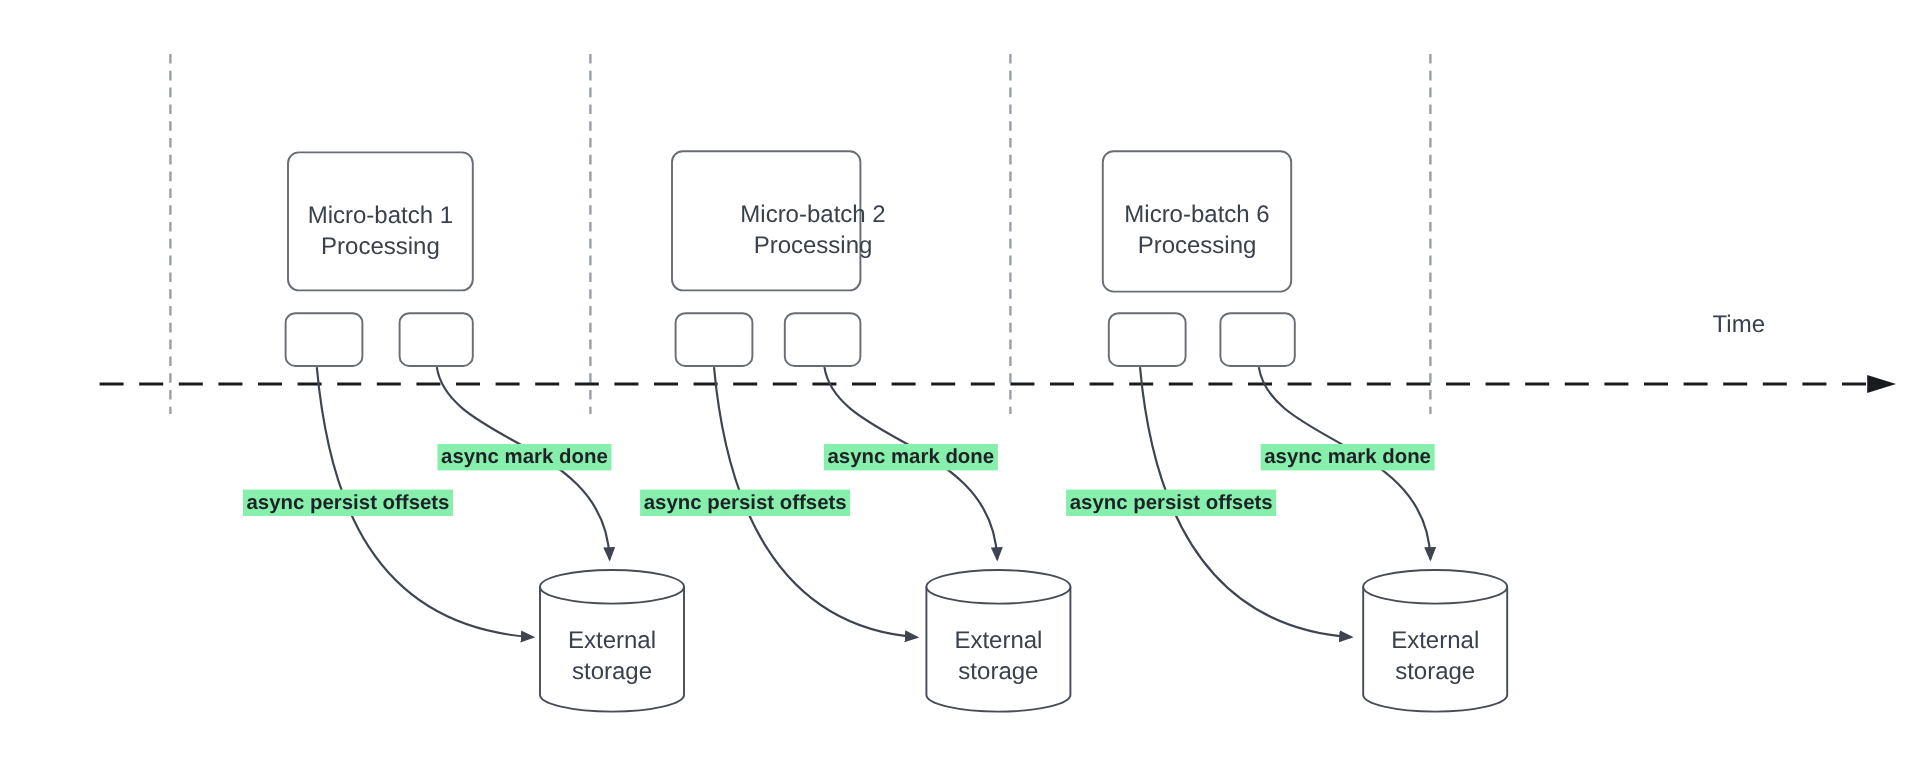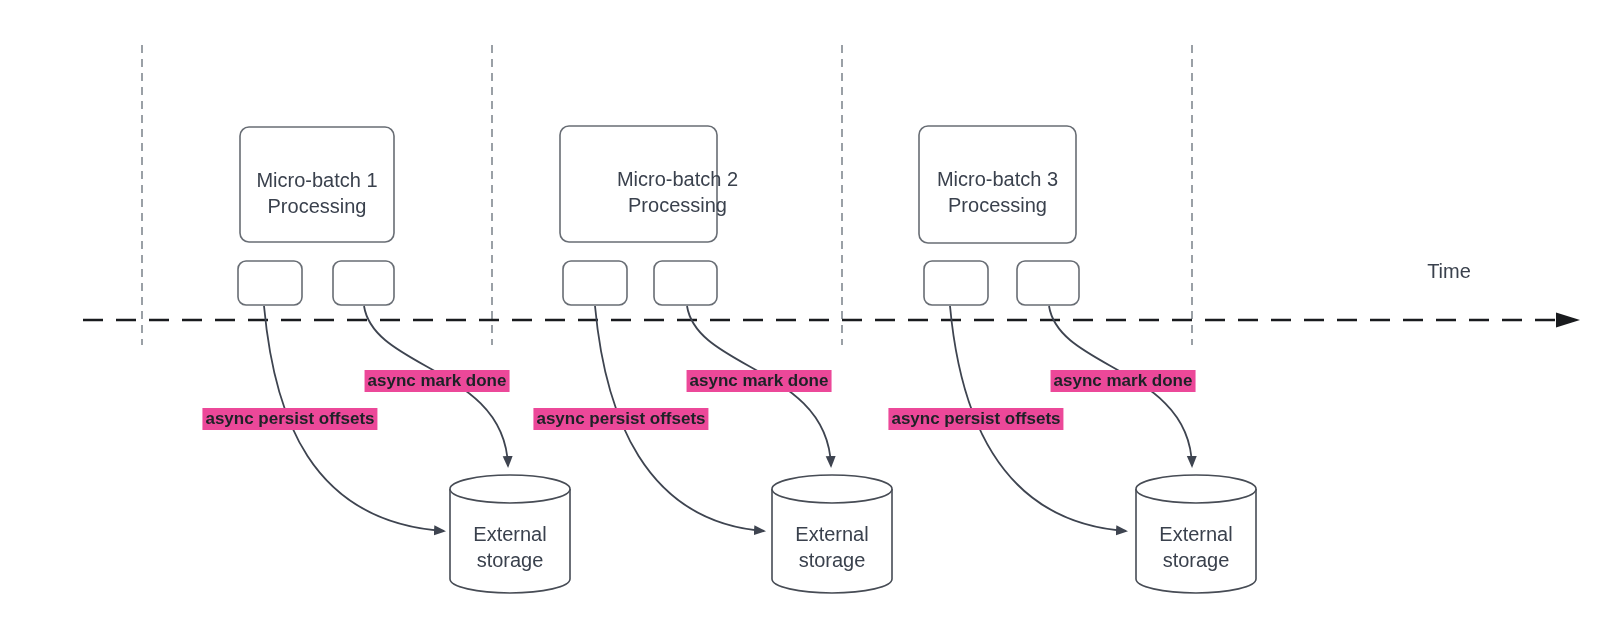--- a/index.html
+++ b/index.html
@@ -20,21 +20,21 @@
     white-space:pre-line;
     pointer-events:none;
     margin-top:12px;
   }
   .conn-label {
     position:absolute;
     transform:translate(-50%,-50%);
     font-weight:bold;
     font-size:17px;
     color:#1e2227;
-    background:#ec4899;
+    background:#86efac;
     padding:1px 3px;
     white-space:nowrap;
   }
   .time-label {
     position:absolute;
     transform:translate(-50%,-50%);
     font-size:20px;
     color:#3a414d;
     white-space:nowrap;
   }
@@ -91,21 +91,21 @@
   <div class="shape-label" style="left:450px; top:484px; width:120px; height:102px;">External
 storage</div>
 
   <div class="shape-label" style="left:584px; top:126px; width:187px; height:108px;">Micro-batch 2
 Processing</div>
   <div class="conn-label" style="left:621px; top:419px;">async persist offsets</div>
   <div class="conn-label" style="left:759px; top:381px;">async mark done</div>
   <div class="shape-label" style="left:772px; top:484px; width:120px; height:102px;">External
 storage</div>
 
-  <div class="shape-label" style="left:919px; top:126px; width:157px; height:108px;">Micro-batch 3
+  <div class="shape-label" style="left:919px; top:126px; width:157px; height:108px;">Micro-batch 6
 Processing</div>
   <div class="conn-label" style="left:976px; top:419px;">async persist offsets</div>
   <div class="conn-label" style="left:1123px; top:381px;">async mark done</div>
   <div class="shape-label" style="left:1136px; top:484px; width:120px; height:102px;">External
 storage</div>
 
   <div class="time-label" style="left:1449px; top:271px;">Time</div>
 
 </div>
 

